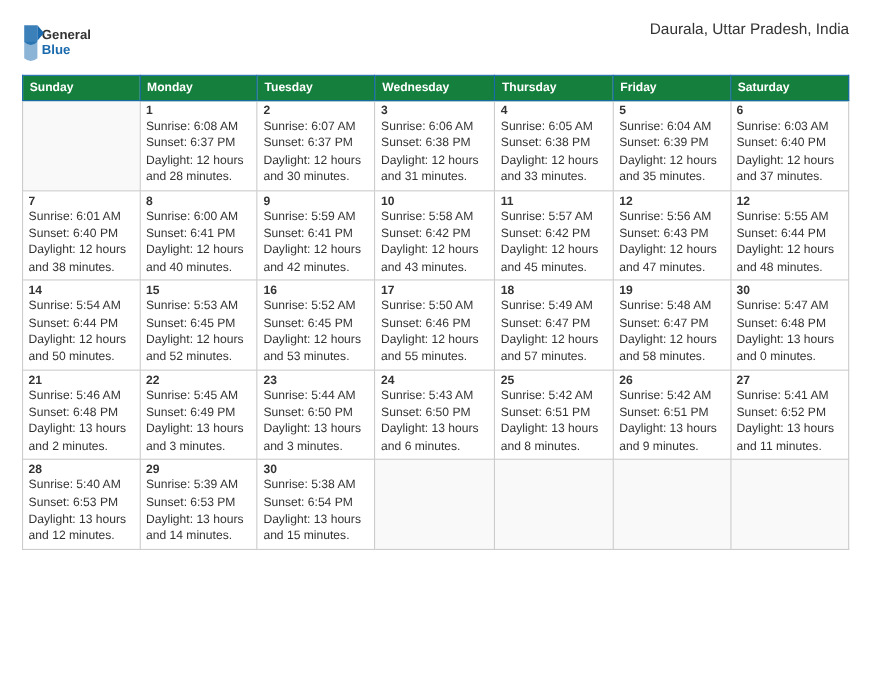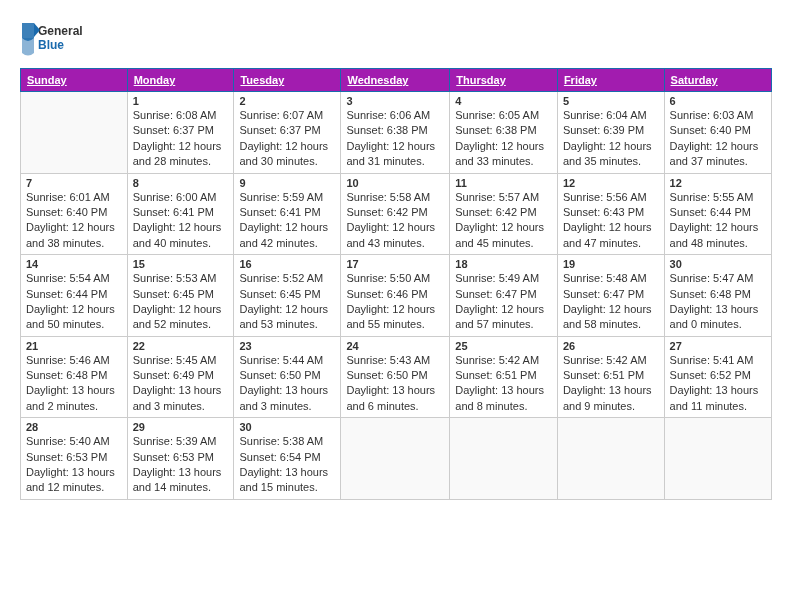--- a/index.html
+++ b/index.html
@@ -37,28 +37,27 @@
     .location {
       font-size: 14px;
       color: #333;
     }
     .calendar {
       width: 100%;
       border-collapse: collapse;
       font-size: 9.5px;
     }
     .calendar th {
-      background: #a21caf;
+      background: #15803d;
       color: #fff;
       text-align: left;
       padding: 5px 6px;
       font-size: 11px;
       font-weight: bold;
       border: 1px solid #1a6aad;
-      text-decoration: underline;
     }
     .calendar td {
       border: 1px solid #ccc;
       vertical-align: top;
       padding: 3px 5px;
       width: 113px;
       height: 80px;
     }
     .day-num {
       font-size: 11px;
@@ -87,20 +86,21 @@
     <div class="logo">
     <svg width="90" height="40" viewBox="0 0 90 40" xmlns="http://www.w3.org/2000/svg">
       <text x="18" y="17" font-size="12" font-weight="bold" font-family="Arial" fill="#333">General</text>
       <text x="18" y="31" font-size="12" font-weight="bold" font-family="Arial" fill="#1a6aad">Blue</text>
       <path d="M2,5 L14,5 L14,20 Q8,26 2,20 Z" fill="#1a6aad" opacity="0.85"></path>
       <path d="M2,20 L14,20 L14,35 Q8,40 2,35 Z" fill="#1a6aad" opacity="0.5"></path>
       <polygon points="14,5 20,12 14,19" fill="#1a6aad"></polygon>
     </svg>
   </div>
     <div class="title-section">
+      <div class="location">Daurala, Uttar Pradesh, India</div>
     </div>
   </div>
 
   <table class="calendar">
     <thead>
       <tr>
         <th>Sunday</th>
         <th>Monday</th>
         <th>Tuesday</th>
         <th>Wednesday</th>

